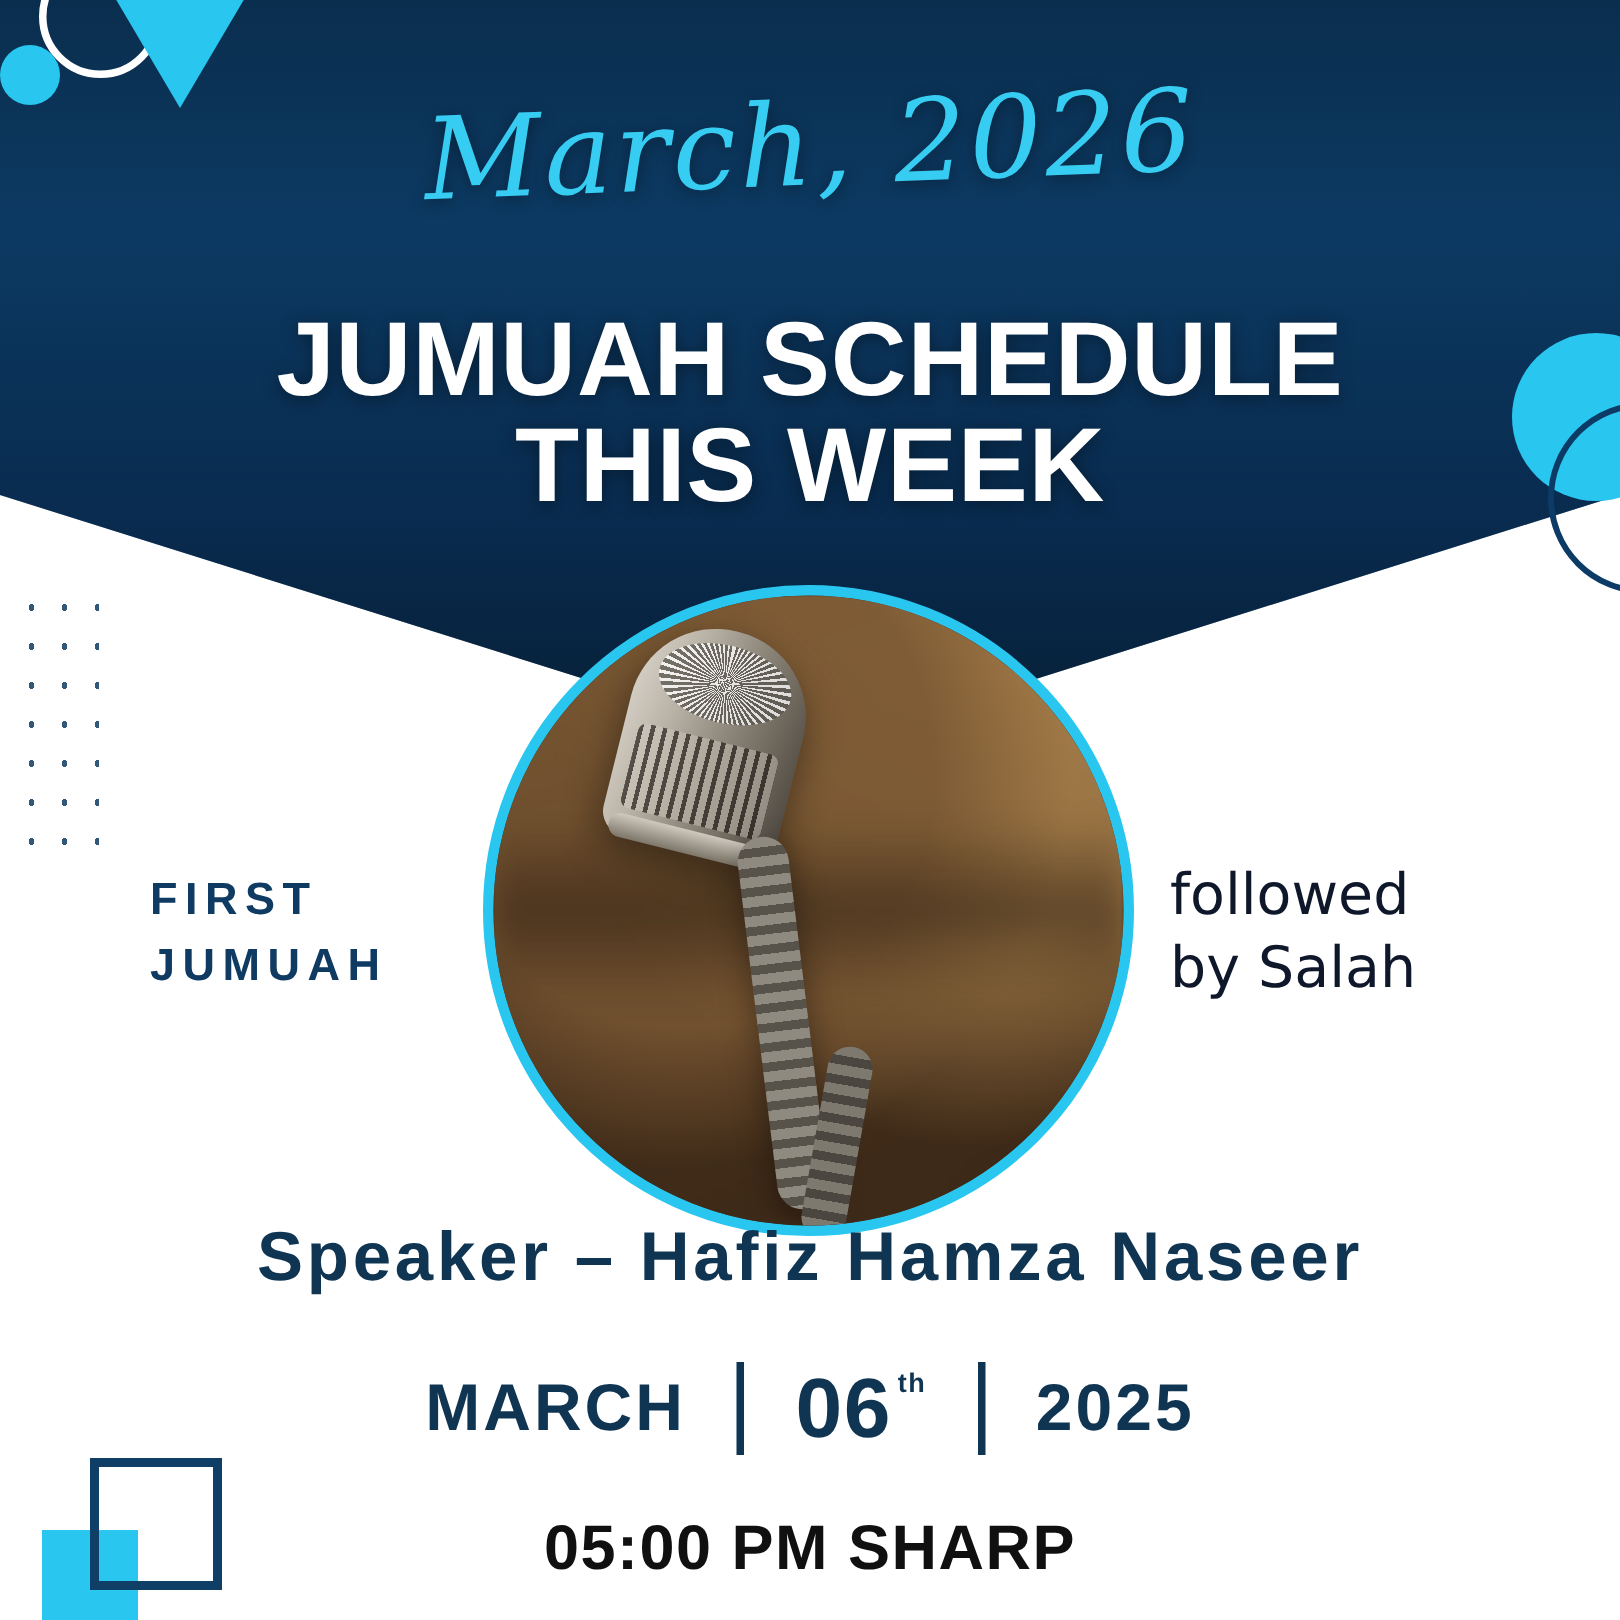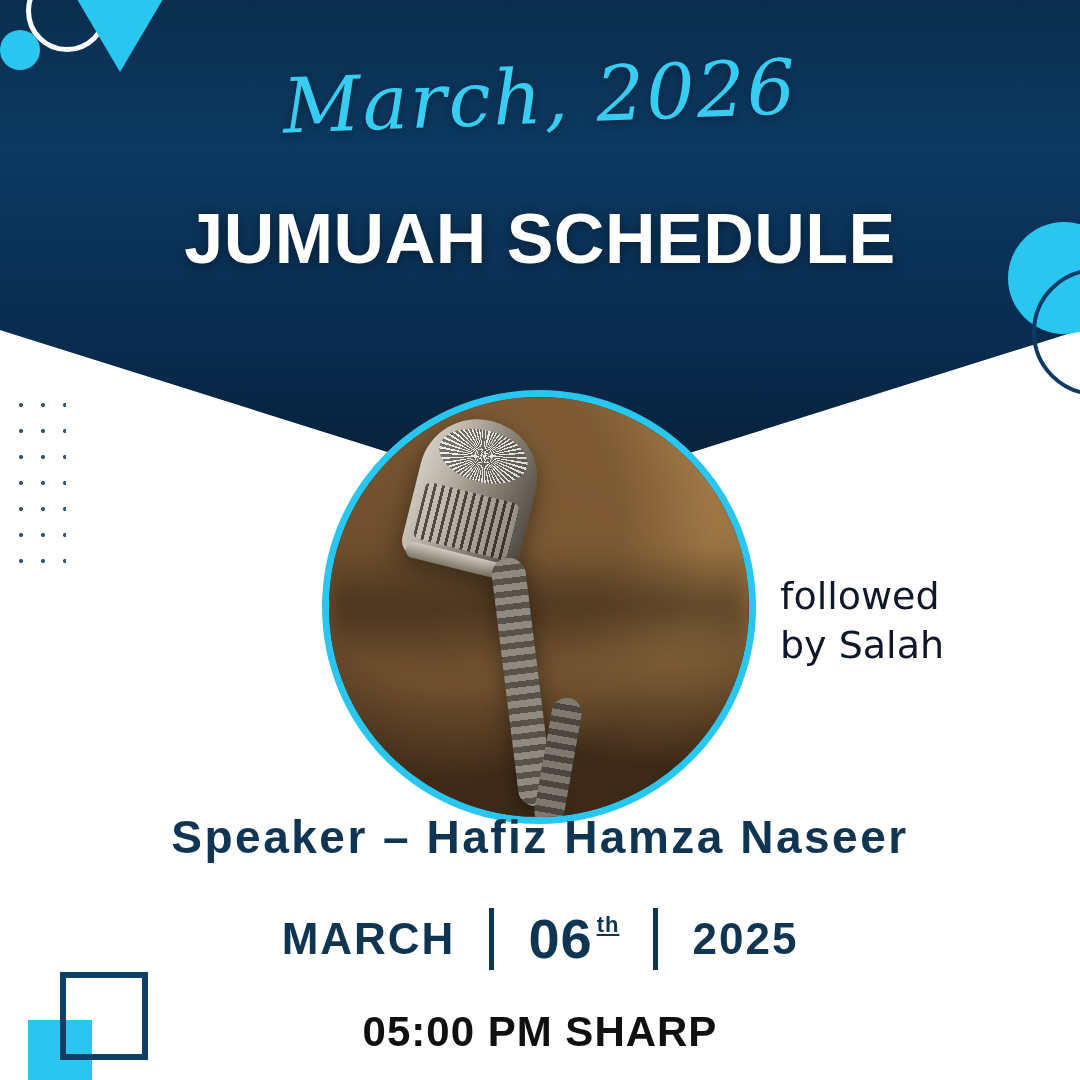--- a/index.html
+++ b/index.html
@@ -201,21 +201,21 @@
   
   .date-row{
     position:absolute;left:0;right:0;top:906px;
     display:flex;align-items:center;justify-content:center;gap:34px;
     color:#0f3553;
     text-align:right;
   }
   .date-month{font-size:44px;font-weight:bold;letter-spacing:2px;}
   .divider{width:5px;height:62px;background:#0f3553;}
   .date-day{font-size:56px;font-weight:bold;letter-spacing:1px;display:flex;align-items:flex-start;}
-  .date-day sup{font-size:22px;font-weight:bold;margin-left:4px;margin-top:6px;text-decoration:underline;}
+  .date-day sup{font-size:18px;font-weight:bold;margin-left:4px;margin-top:6px;}
   .date-year{font-size:44px;font-weight:bold;letter-spacing:2px;}
 
   .time{
     position:absolute;left:0;right:0;top:1008px;text-align:center;
     color:#101010;font-size:42px;font-weight:bold;letter-spacing:1px;
   }
 </style>
 </head>
 <body>
 
@@ -232,34 +232,39 @@
   <div class="tl-triangle"></div>
   <div class="r-circle-solid"></div>
   <div class="r-circle-ring"></div>
   <div class="dots-grid"></div>
   <div class="sq-solid"></div>
   <div class="sq-outline"></div>
 
   <div class="month-script">March, 2026</div>
   <div class="title">
     <span>JUMUAH SCHEDULE</span>
+    <span class="l2">THIS WEEK</span>
   </div>
 
   <div class="mic-wrap">
     <div class="mic-bg"></div>
     <div class="mic-blurband"></div>
     <div class="mic-head">
       <div class="mic-grille"></div>
       <div class="mic-slots"></div>
       <div class="mic-ring"></div>
     </div>
     <div class="mic-neck"></div>
     <div class="mic-neck2"></div>
   </div>
 
+  <div class="first-jumuah">
+    <div>FIRST</div>
+    <div>JUMUAH</div>
+  </div>
   <div class="followed">
     <div>followed</div>
     <div>by Salah</div>
   </div>
 
   <div class="speaker">Speaker – Hafiz Hamza Naseer</div>
 
   <div class="date-row">
     <div class="date-month">MARCH</div>
     <div class="divider"></div>

